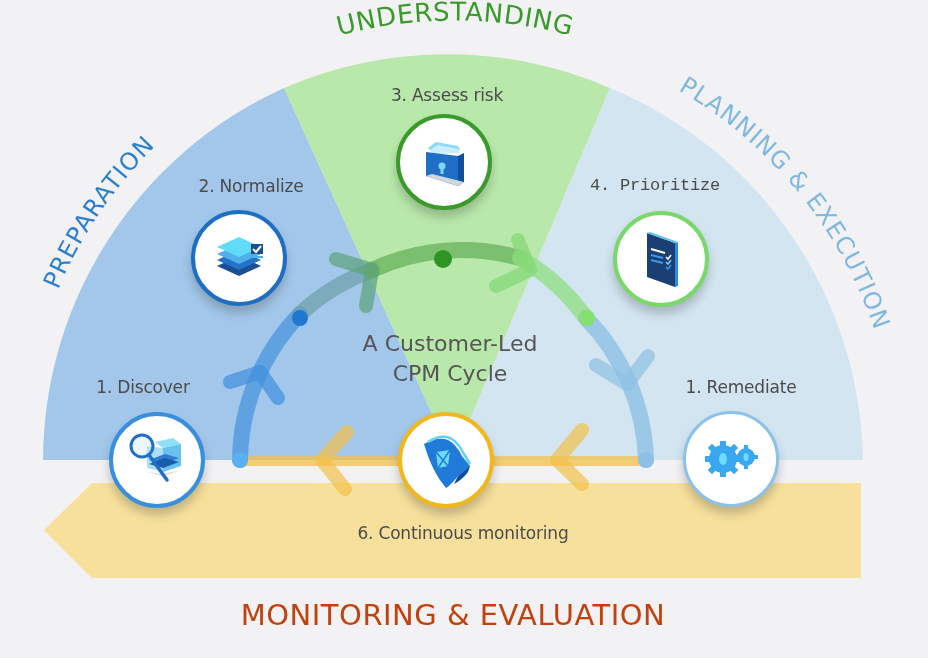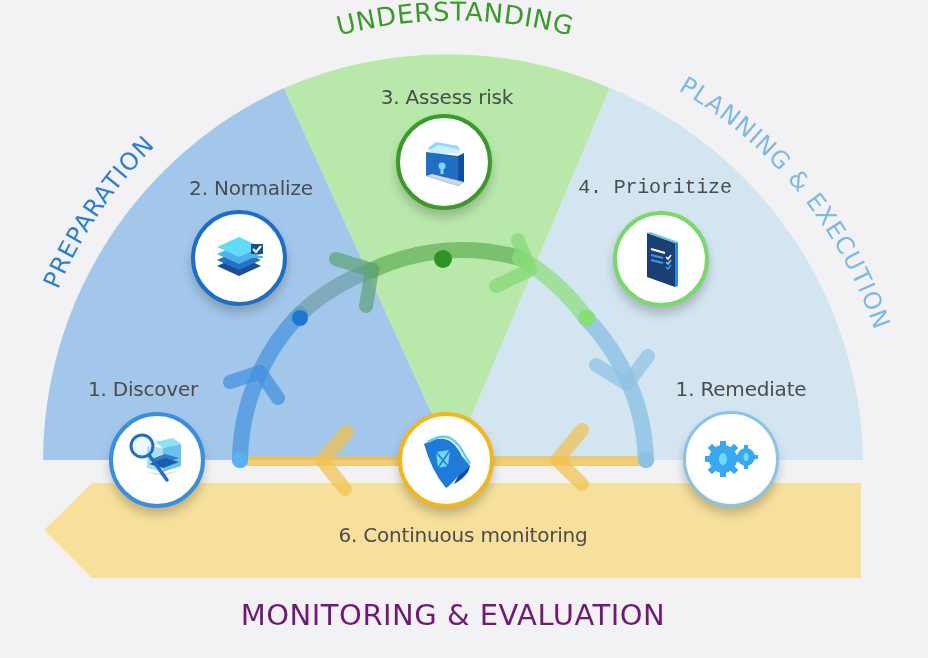--- a/index.html
+++ b/index.html
@@ -1,28 +1,28 @@
 <!DOCTYPE html>
 <html><head>
 <meta charset="utf-8">
 <style>
   html, body { margin:0; padding:0; }
   body { width:928px; height:658px; background:#f2f2f4; overflow:hidden; position:relative;
          font-family:"DejaVu Sans", sans-serif; }
   #stage { position:absolute; left:0; top:0; width:928px; height:658px; }
-  .step-label { position:absolute; font-family:"DejaVu Sans", sans-serif; font-size:20px; color:#4b4b4b;
+  .step-label { position:absolute; font-family:"DejaVu Sans", sans-serif; font-size:17px; color:#4b4b4b;
                 white-space:nowrap; transform:translateX(-50%); letter-spacing:-0.2px; }
   .node { position:absolute; width:96px; height:96px; margin-left:-48px; margin-top:-48px; border-radius:50%;
           background:#fff; box-sizing:border-box; box-shadow:0 7px 10px rgba(60,60,60,0.28);
           display:flex; align-items:center; justify-content:center; }
   .node svg { width:64px; height:64px; }
   .center-title { position:absolute; left:450px; top:329px; transform:translateX(-50%);
                   text-align:center; font-size:22px; line-height:30px; color:#555; white-space:nowrap; }
   .phase-bottom { position:absolute; left:453px; top:598px; transform:translateX(-50%);
-                  font-size:29px; color:#701a75; white-space:nowrap; letter-spacing:0.5px; }
+                  font-size:29px; color:#c2410c; white-space:nowrap; letter-spacing:0.5px; }
 </style>
 </head>
 <body>
 
 <div id="stage">
 <svg width="928" height="658" viewBox="0 0 928 658" xmlns="http://www.w3.org/2000/svg" style="position:absolute;left:0;top:0;">
   <defs>
     <path id="arcPrep" d="M 58 290 A 440 440 0 0 1 260 70" fill="none"></path>
     <path id="arcUnder" d="M 300 48 A 450 450 0 0 1 610 48" fill="none"></path>
     <path id="arcPlan" d="M 678 90 A 440 440 0 0 1 890 390" fill="none"></path>
@@ -70,20 +70,24 @@
     <textPath href="#arcPrep" startOffset="0"><tspan>PREPARATION</tspan></textPath>
   </text>
   <text font-family="DejaVu Sans, sans-serif" font-size="26" fill="#3a9a2a" letter-spacing="0.5">
     <textPath href="#arcUnder" startOffset="50%" text-anchor="middle"><tspan>UNDERSTANDING</tspan></textPath>
   </text>
   <text font-family="DejaVu Sans, sans-serif" font-size="24" fill="#7fb8e0" letter-spacing="1">
     <textPath href="#arcPlan" startOffset="0"><tspan>PLANNING &amp; EXECUTION</tspan></textPath>
   </text>
 </svg>
 
+<div class="center-title">
+  <div>A Customer-Led</div>
+  <div>CPM Cycle</div>
+</div>
 
 <div class="step-label" style="left:143px; top:377px;">1. Discover</div>
 <div class="step-label" style="left:251px; top:176px;">2. Normalize</div>
 <div class="step-label" style="left:447px; top:85px;">3. Assess risk</div>
 <div class="step-label" style="left:655px; top:176px;font-family:Liberation Mono, monospace;">4. Prioritize</div>
 <div class="step-label" style="left:741px; top:377px;">1. Remediate</div>
 <div class="step-label" style="left:447px; top:523px;margin-left:16px;">6. Continuous monitoring</div>
 
 <div class="node" style="left:157px; top:460px; border:4px solid #3a8fdc;">
   <svg viewBox="0 0 64 64">

